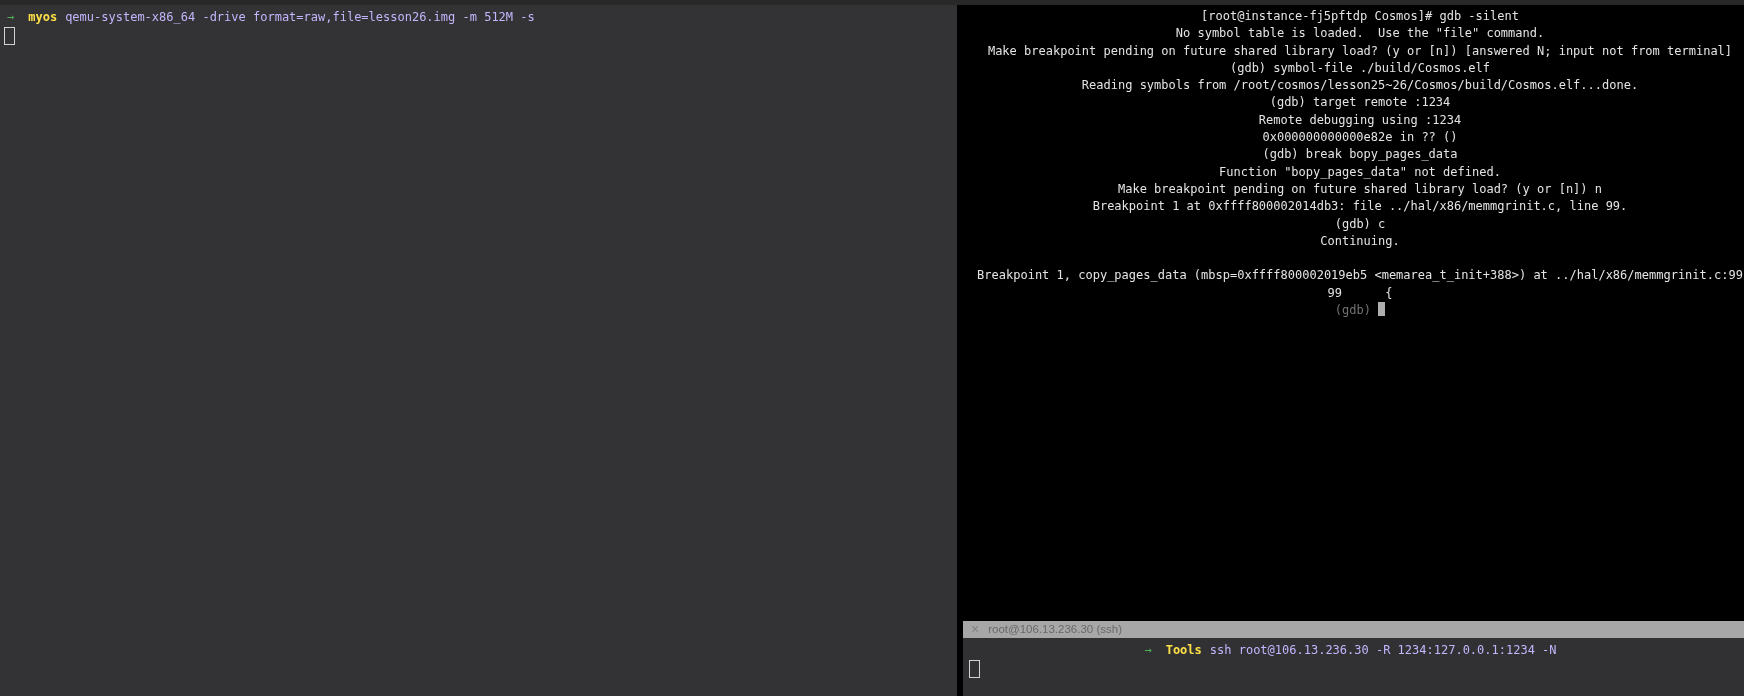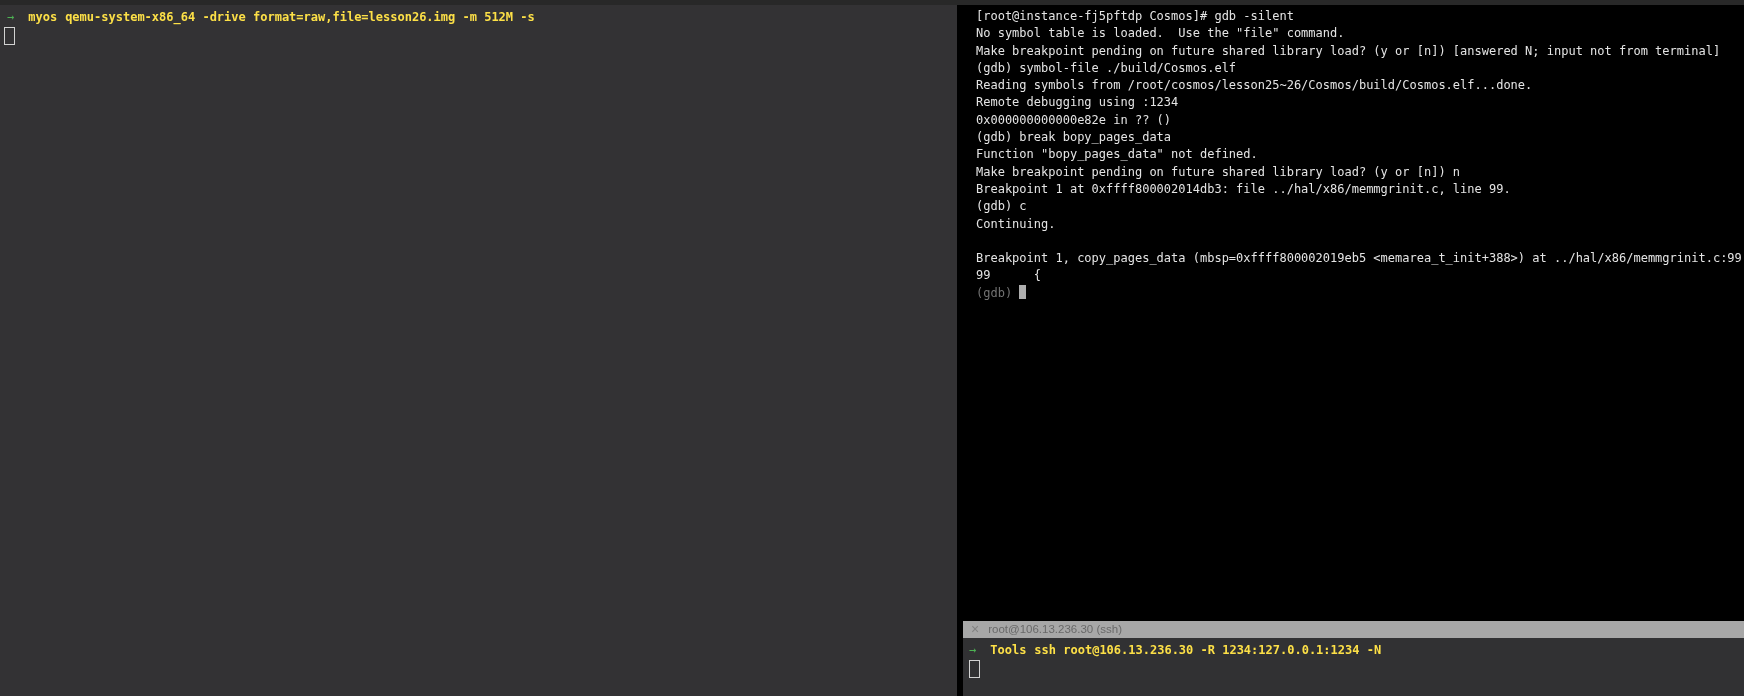--- a/index.html
+++ b/index.html
@@ -9,25 +9,25 @@
     font-family:"DejaVu Sans Mono","Liberation Mono",monospace;
     font-size:12px;line-height:17.3px;
   }
   .top-strip{position:absolute;top:0;left:0;width:100%;height:5px;background:#282828;}
 
   
   .left-pane{position:absolute;left:0;top:5px;width:957px;height:691px;background:#333234;padding:4px 0 0 7px;box-sizing:border-box;}
   .prompt-line{white-space:pre;color:#c9c9c9;height:17.3px;}
   .arrow{color:#4db253;margin-right:14px;}
   .ctx{color:#fde047;font-weight:bold;margin-right:8px;}
-  .cmd{color:#fde047;font-weight:bold;}
+  .cmd{color:#c4b5fd;}
   .hollow-cursor{width:9px;height:16px;border:1px solid #d2d2d2;margin-left:-3px;margin-top:1px;}
 
   
-  .right-col{position:absolute;left:957px;top:5px;right:0;height:691px;background:#000;}
+  .right-col{position:absolute;left:957px;top:5px;right:0;height:691px;background:#000;text-align:center;}
   .gdb-pane{position:absolute;top:0;left:0;right:0;height:616px;background:#000;padding:3px 0 0 19px;box-sizing:border-box;overflow:hidden;}
   .tline{white-space:pre;color:#e4e4e4;height:17.3px;line-height:17.3px;}
   .gdb-prompt-line{white-space:pre;color:#737373;height:17.3px;line-height:17.3px;}
   .block-cursor{display:inline-block;width:7px;height:14px;background:#aeaeae;vertical-align:-2px;}
 
   
   .tab-bar{position:absolute;top:616px;left:6px;right:0;height:17px;background:#a7a7a7;
     font-family:"Liberation Sans","DejaVu Sans",sans-serif;font-size:11.5px;line-height:17px;
     color:#696969;display:flex;align-items:center;}
   .tab-close{color:#828282;font-size:14px;margin:0 9px 0 8px;cursor:default;}
@@ -49,20 +49,21 @@
   </div>
 
   <div class="right-col">
     <div class="gdb-pane">
       <div id="gdb-lines">
           <div class="tline">[root@instance-fj5pftdp Cosmos]# gdb -silent</div>
           <div class="tline">No symbol table is loaded.  Use the "file" command.</div>
           <div class="tline">Make breakpoint pending on future shared library load? (y or [n]) [answered N; input not from terminal]</div>
           <div class="tline">(gdb) symbol-file ./build/Cosmos.elf</div>
           <div class="tline">Reading symbols from /root/cosmos/lesson25~26/Cosmos/build/Cosmos.elf...done.</div>
+          <div class="tline">(gdb) target remote :1234</div>
           <div class="tline">Remote debugging using :1234</div>
           <div class="tline">0x000000000000e82e in ?? ()</div>
           <div class="tline">(gdb) break bopy_pages_data</div>
           <div class="tline">Function "bopy_pages_data" not defined.</div>
           <div class="tline">Make breakpoint pending on future shared library load? (y or [n]) n</div>
           <div class="tline">Breakpoint 1 at 0xffff800002014db3: file ../hal/x86/memmgrinit.c, line 99.</div>
           <div class="tline">(gdb) c</div>
           <div class="tline">Continuing.</div>
           <div class="tline"> </div>
           <div class="tline">Breakpoint 1, copy_pages_data (mbsp=0xffff800002019eb5 &lt;memarea_t_init+388&gt;) at ../hal/x86/memmgrinit.c:99</div>

